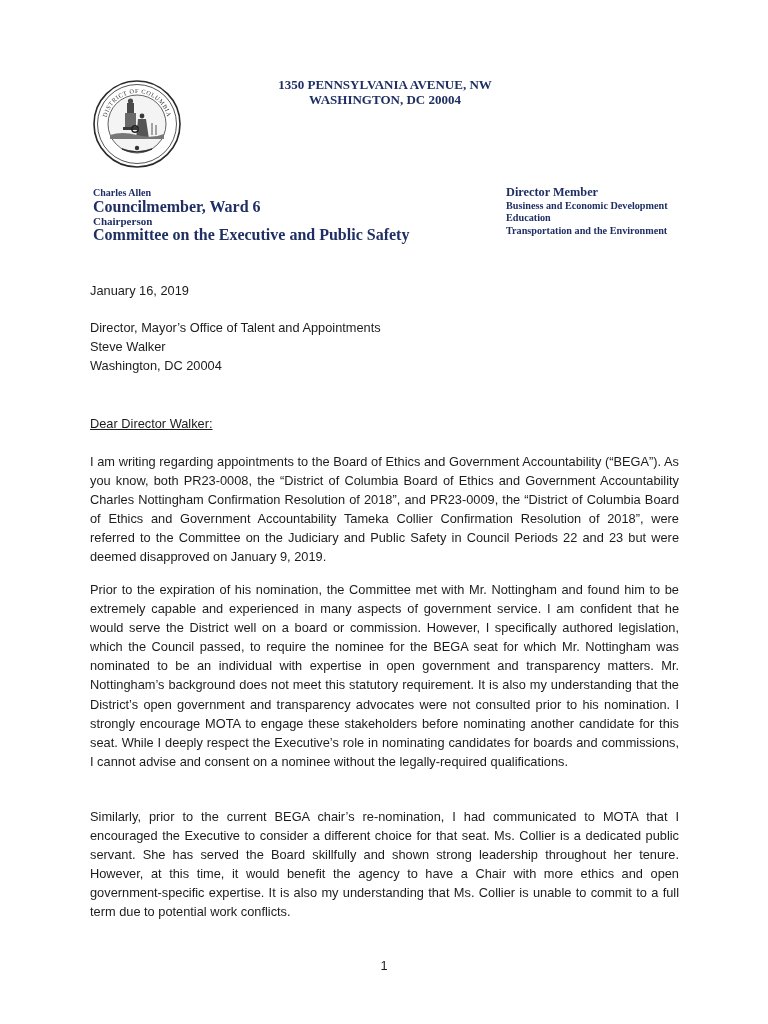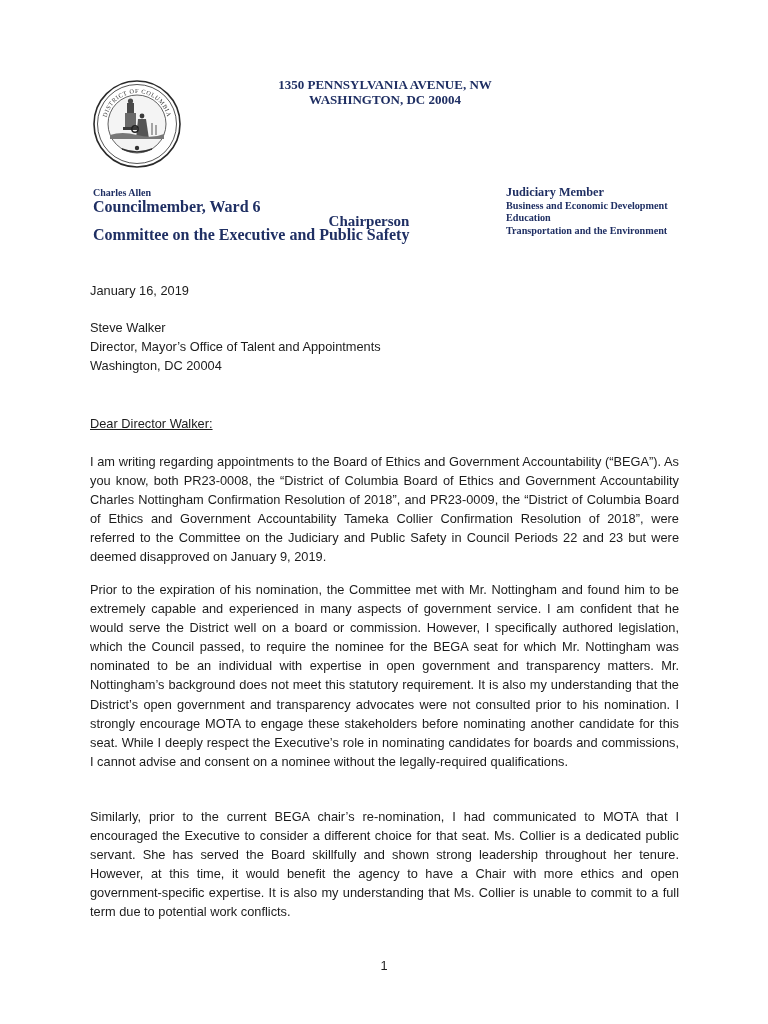--- a/index.html
+++ b/index.html
@@ -46,21 +46,21 @@
       position: absolute;
       left: 93px;
       top: 186px;
       font-family: "Liberation Serif", serif;
       font-weight: bold;
       color: #1f2f63;
       line-height: 14px;
     }
     .sender .s-name { font-size: 10px; display: block; }
     .sender .s-line { font-size: 16px; display: block; }
-    .sender .s-big { font-size: 15px; display: block; text-align: right; }
+    .sender .s-big { font-size: 11px; display: block; }
     .committee {
       position: absolute;
       left: 506px;
       top: 186px;
       font-family: "Liberation Serif", serif;
       font-weight: bold;
       color: #1f2f63;
       line-height: 12.5px;
     }
     .committee .c-head { font-size: 12.3px; display: block; margin-bottom: 1px; }
@@ -133,31 +133,31 @@
 </div>
 
 <div class="sender">
   <span class="s-name">Charles Allen</span>
   <span class="s-line">Councilmember, Ward 6</span>
   <span class="s-big">Chairperson</span>
   <span class="s-line">Committee on the Executive and Public Safety</span>
 </div>
 
 <div class="committee">
-  <span class="c-head">Judiciary Member</span>
+  <span class="c-head">Director Member</span>
   <span class="c-item">Business and Economic Development</span>
   <span class="c-item">Education</span>
   <span class="c-item">Transportation and the Environment</span>
 </div>
 
 <div class="body-text date">January 16, 2019</div>
 
 <div class="body-text recipient">
+  <span>Director, Mayor’s Office of Talent and Appointments</span>
   <span>Steve Walker</span>
-  <span>Director, Mayor’s Office of Talent and Appointments</span>
   <span>Washington, DC 20004</span>
 </div>
 
 <div class="body-text salutation">Dear Director Walker:</div>
 
 <p class="body-text para p1">I am writing regarding appointments to the Board of Ethics and Government Accountability (“BEGA”). As you know, both PR23-0008, the “District of Columbia Board of Ethics and Government Accountability Charles Nottingham Confirmation Resolution of 2018”, and PR23-0009, the “District of Columbia Board of Ethics and Government Accountability Tameka Collier Confirmation Resolution of 2018”, were referred to the Committee on the Judiciary and Public Safety in Council Periods 22 and 23 but were deemed disapproved on January 9, 2019.</p>
 <p class="body-text para p2">Prior to the expiration of his nomination, the Committee met with Mr. Nottingham and found him to be extremely capable and experienced in many aspects of government service. I am confident that he would serve the District well on a board or commission. However, I specifically authored legislation, which the Council passed, to require the nominee for the BEGA seat for which Mr. Nottingham was nominated to be an individual with expertise in open government and transparency matters. Mr. Nottingham’s background does not meet this statutory requirement. It is also my understanding that the District’s open government and transparency advocates were not consulted prior to his nomination. I strongly encourage MOTA to engage these stakeholders before nominating another candidate for this seat. While I deeply respect the Executive’s role in nominating candidates for boards and commissions, I cannot advise and consent on a nominee without the legally-required qualifications.</p>
 <p class="body-text para p3">Similarly, prior to the current BEGA chair’s re-nomination, I had communicated to MOTA that I encouraged the Executive to consider a different choice for that seat. Ms. Collier is a dedicated public servant. She has served the Board skillfully and shown strong leadership throughout her tenure. However, at this time, it would benefit the agency to have a Chair with more ethics and open government-specific expertise. It is also my understanding that Ms. Collier is unable to commit to a full term due to potential work conflicts.</p>
 
 <div class="page-number">1</div>

